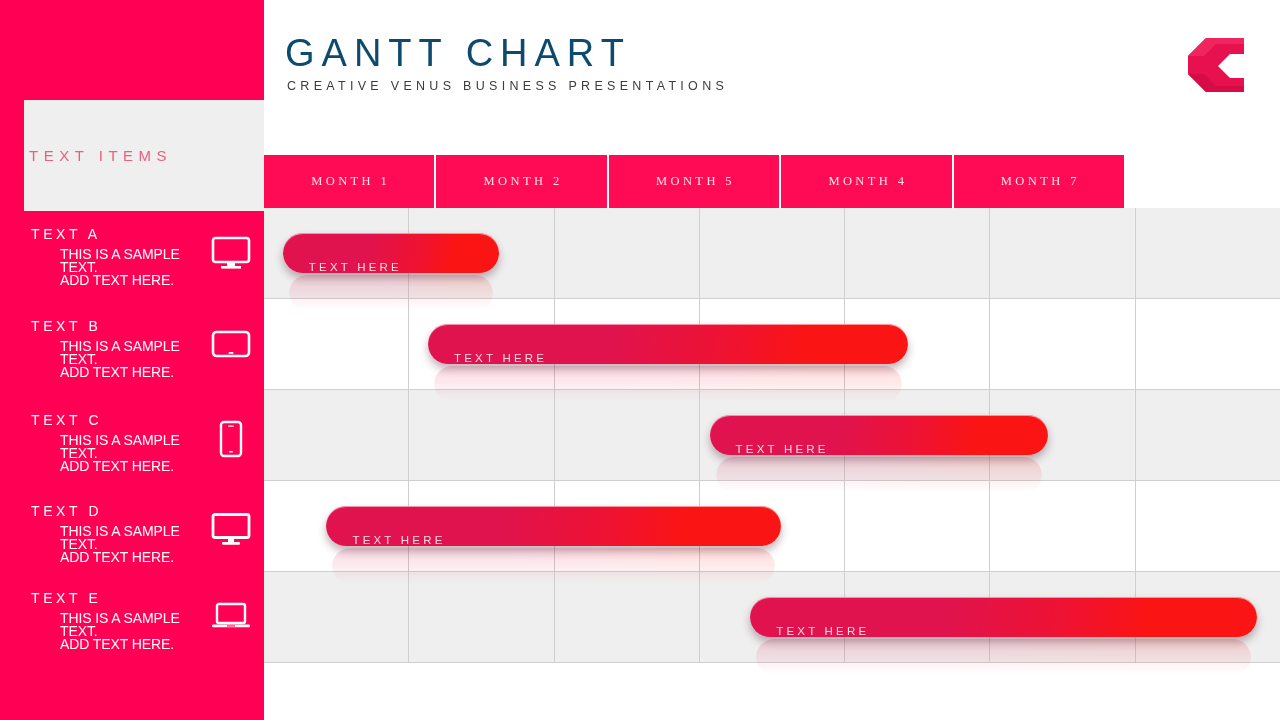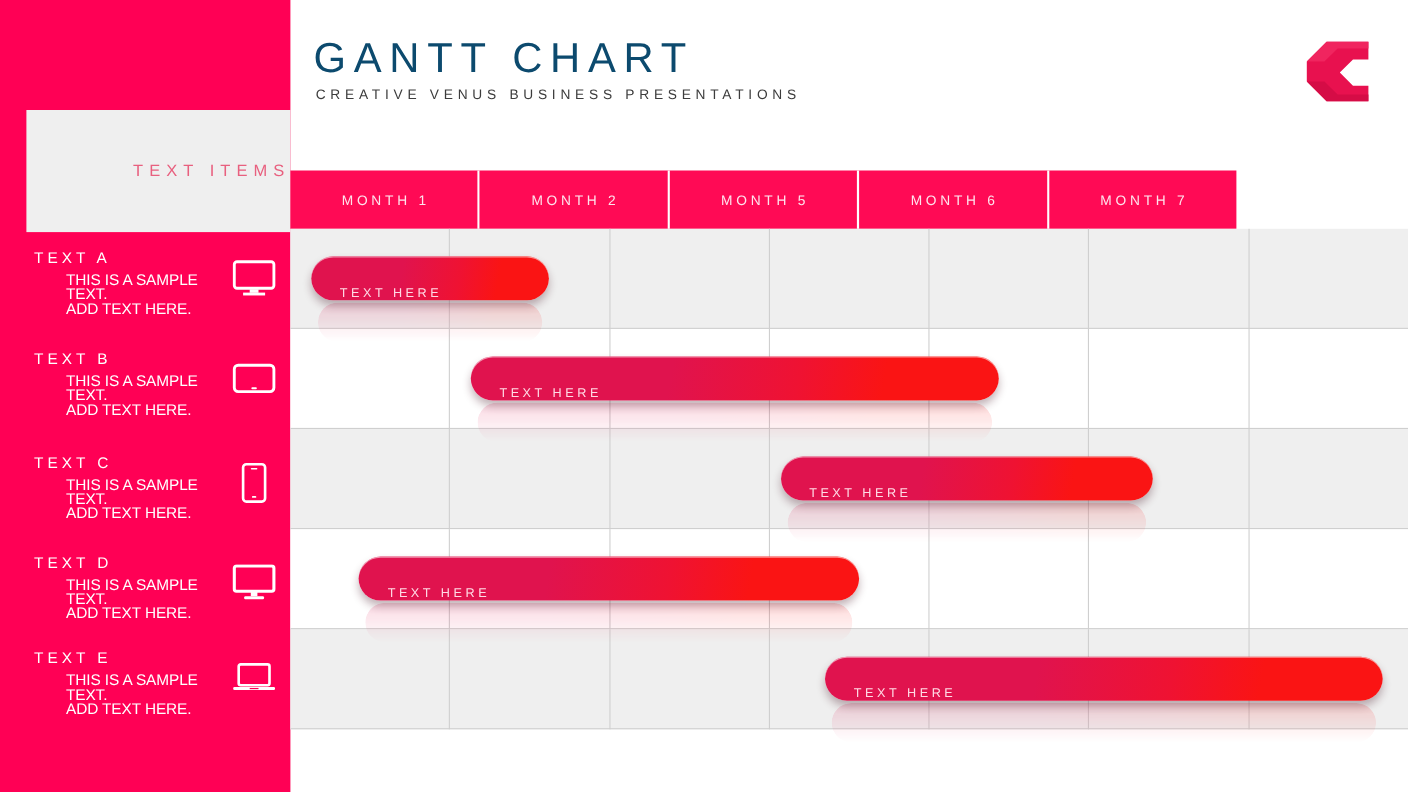--- a/index.html
+++ b/index.html
@@ -27,21 +27,21 @@
 
   .items-panel {
     position: absolute;
     left: 24px;
     top: 100px;
     width: 240px;
     height: 111px;
     background: #efefef;
     display: flex;
     align-items: center;
-    justify-content: flex-end;
+    justify-content: flex-start;
   }
   .items-panel-label {
     color: #e8607f;
     font-size: 15px;
     letter-spacing: 5.5px;
     font-weight: 400;
     font-family: "Liberation Sans", sans-serif;
     text-indent: 5px;
   }
 
@@ -119,20 +119,21 @@
     top: 155px;
     width: 1016px;
     height: 508px;
   }
   .month-header {
     position: absolute;
     left: 0; top: 0;
     width: 860px;
     height: 53px;
     display: flex;
+    font-family: Liberation Serif, serif;
   }
   .month-cell {
     flex: 1 1 0;
     background: #ff0a55;
     border-right: 2px solid #ffffff;
     display: flex;
     align-items: center;
     justify-content: center;
     box-sizing: border-box;
   }
@@ -323,21 +324,21 @@
     <div class="month-cell">
       <span class="month-cell-label">MONTH 1</span>
     </div>
     <div class="month-cell">
       <span class="month-cell-label">MONTH 2</span>
     </div>
     <div class="month-cell">
       <span class="month-cell-label">MONTH 5</span>
     </div>
     <div class="month-cell">
-      <span class="month-cell-label">MONTH 6</span>
+      <span class="month-cell-label">MONTH 4</span>
     </div>
     <div class="month-cell">
       <span class="month-cell-label">MONTH 7</span>
     </div>
   </div>
 
   <div class="rows">
     <div class="grid-row shaded" style="top:0px">
       <div class="grid-cell"></div>
       <div class="grid-cell"></div>

